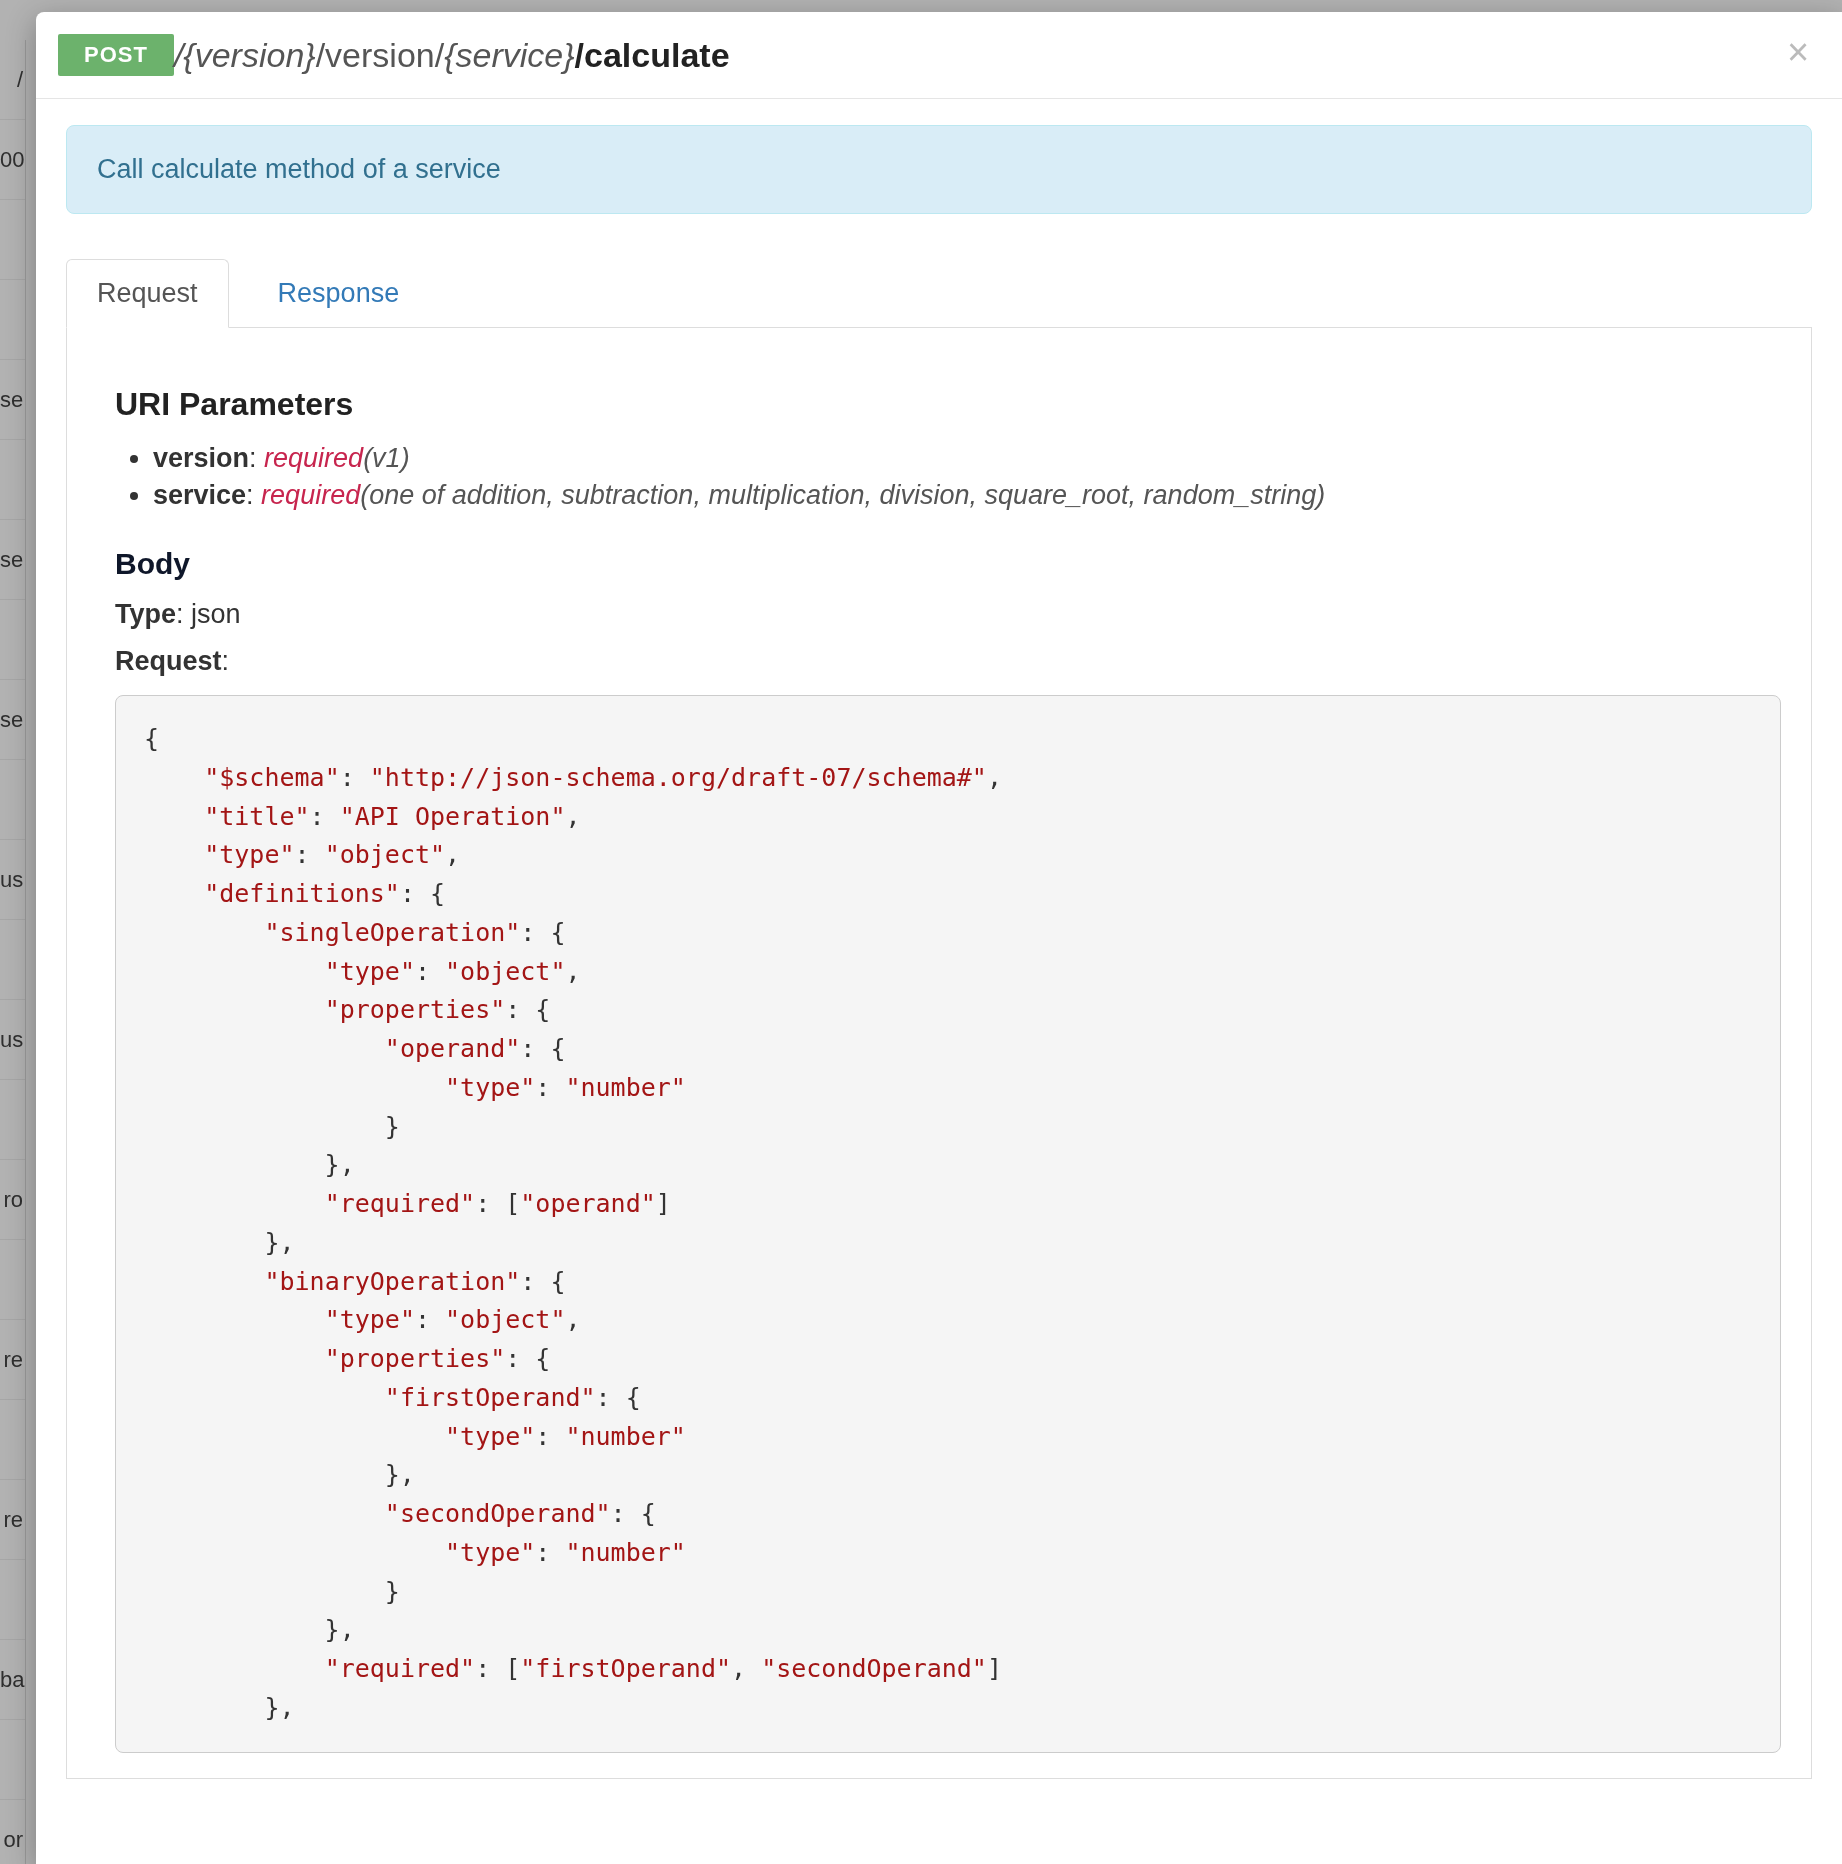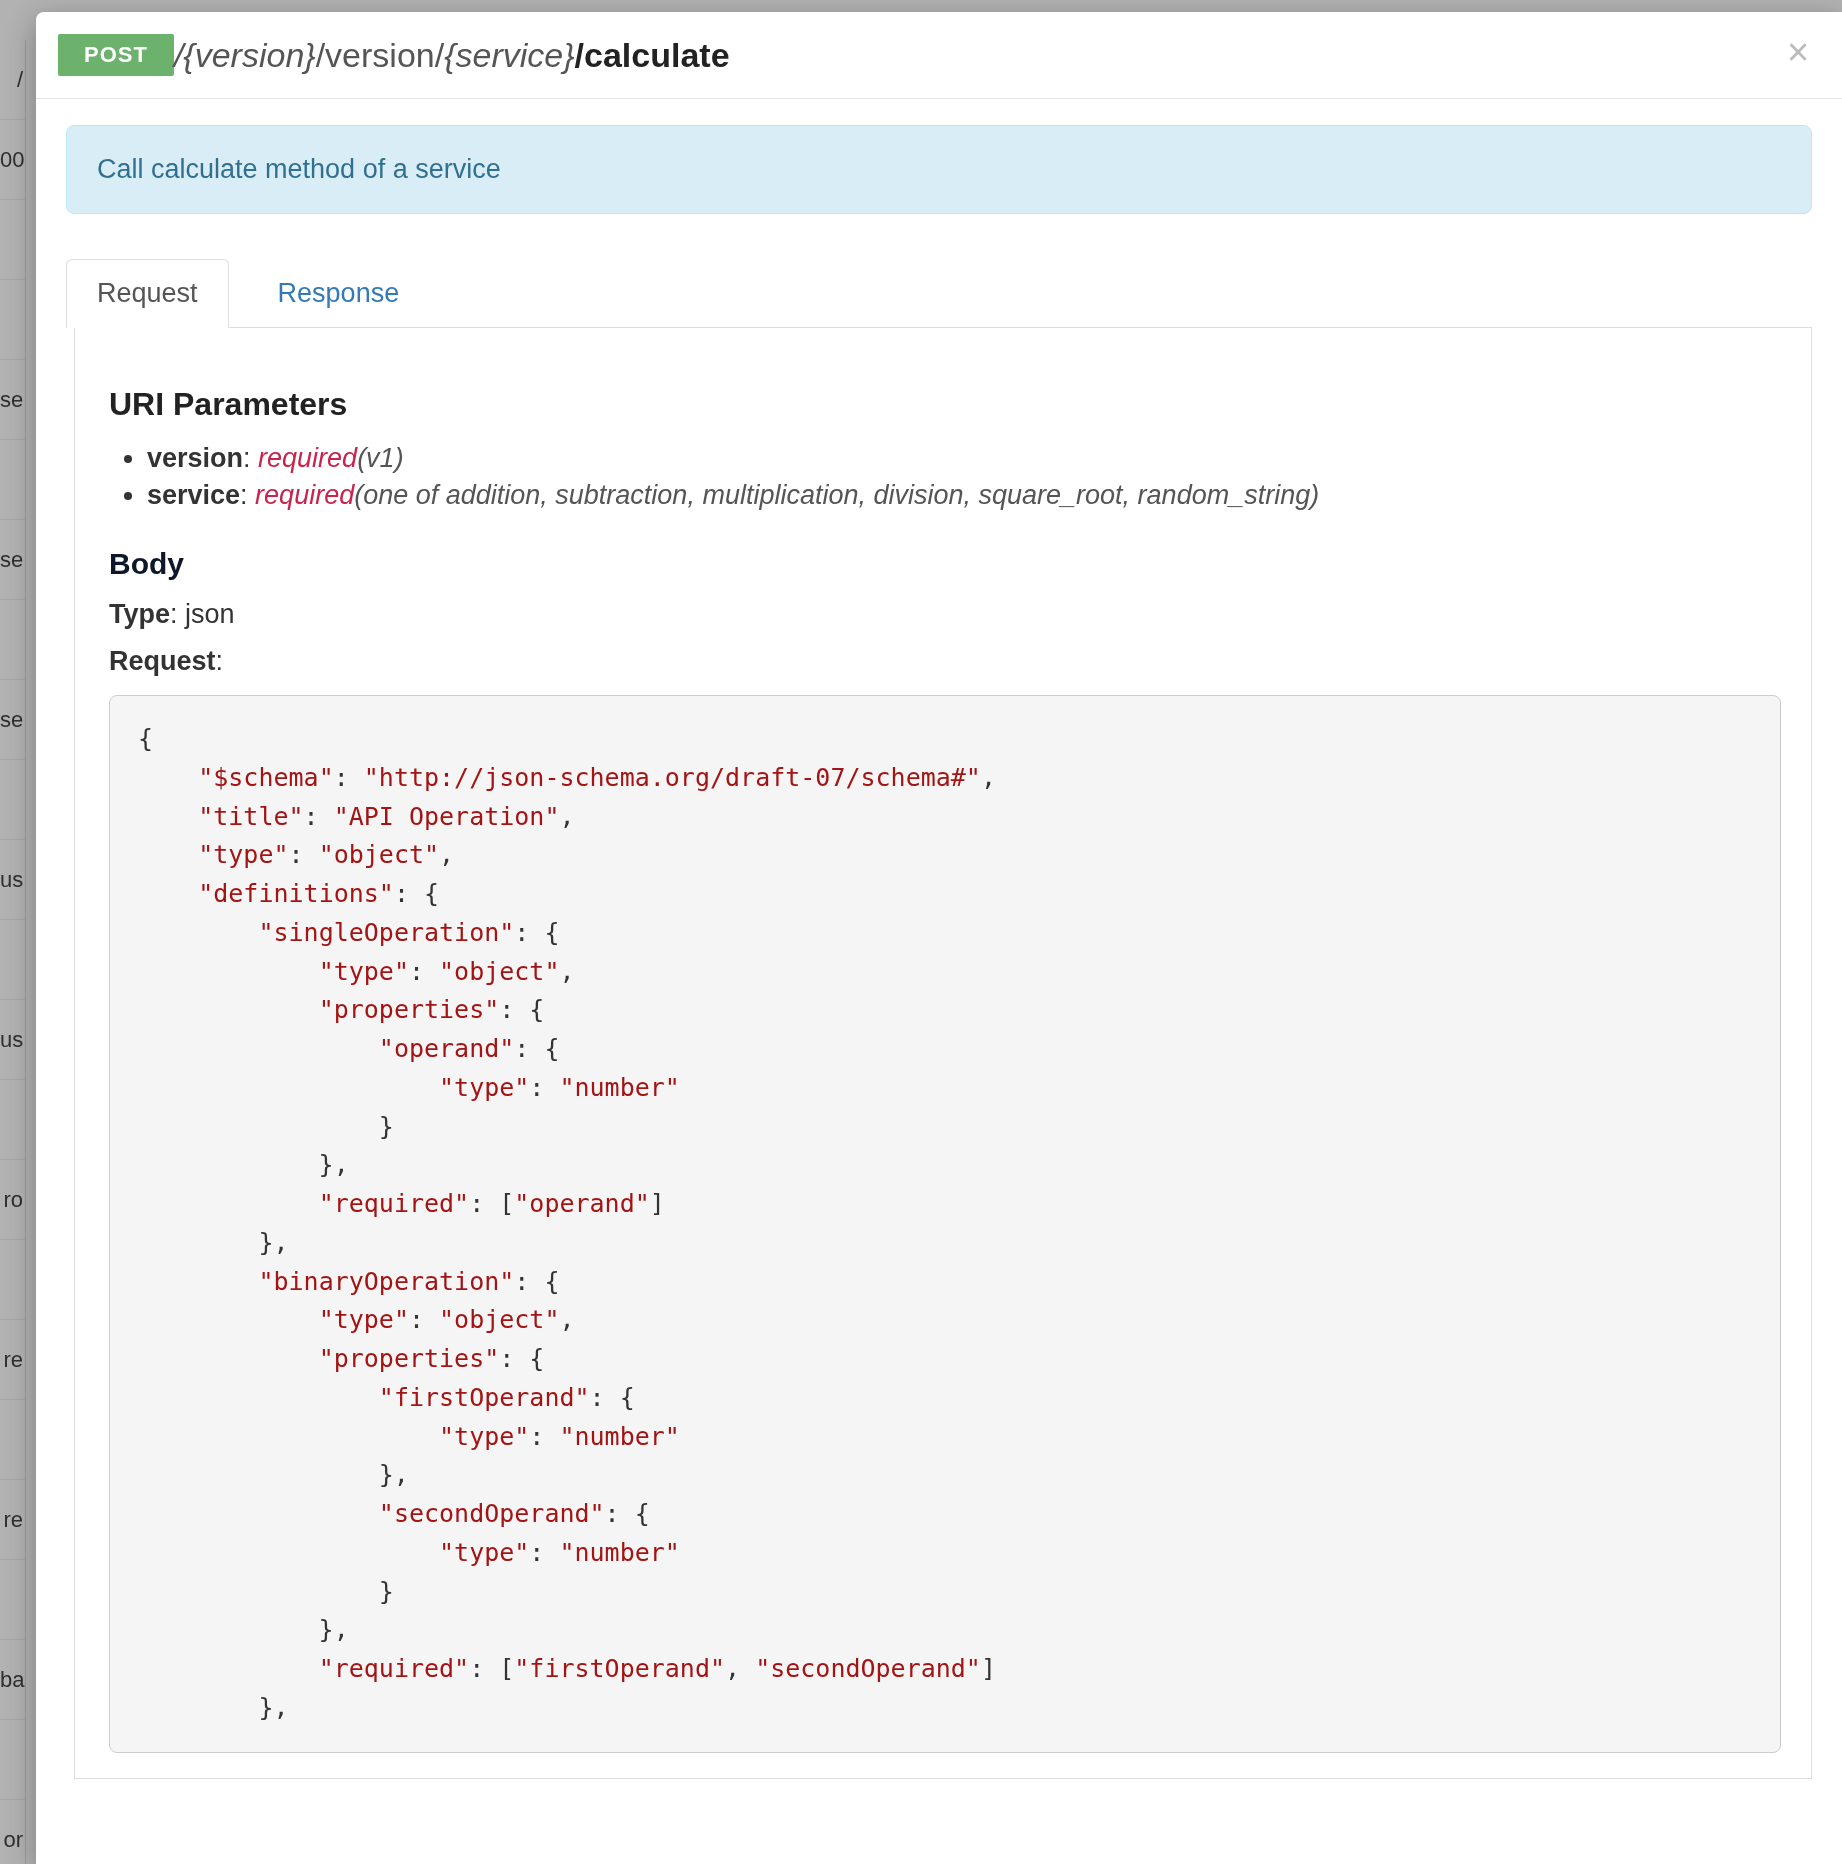--- a/index.html
+++ b/index.html
@@ -110,22 +110,21 @@
   }
   .tab.active {
     color:#555;
     background:#fff;
     border-color:#ddd;
     border-bottom:1px solid #fff;
   }
   .tab-panel {
     border:1px solid #ddd;
     border-top:none;
-    padding:36px 30px 0 34px;
-    margin-left:8px;
+    padding:36px 30px 0 48px;
   }
   h3.section { font-size:32px; font-weight:700; margin:22px 0 20px; color:#222;}
   h4.section { font-size:30px; font-weight:700; margin:36px 0 18px; color:#0f172a;}
   ul.params { margin:0 0 0 38px; padding:0; }
   ul.params li { margin:6px 0; font-size:27px; list-style:disc; }
   .param-name { font-weight:700; }
   .required { color:#c7254e; font-style:italic; }
   .paren { font-style:italic; color:#555;}
   .kv { font-size:27px; margin:16px 0; }
   .kv .k { font-weight:700; }

